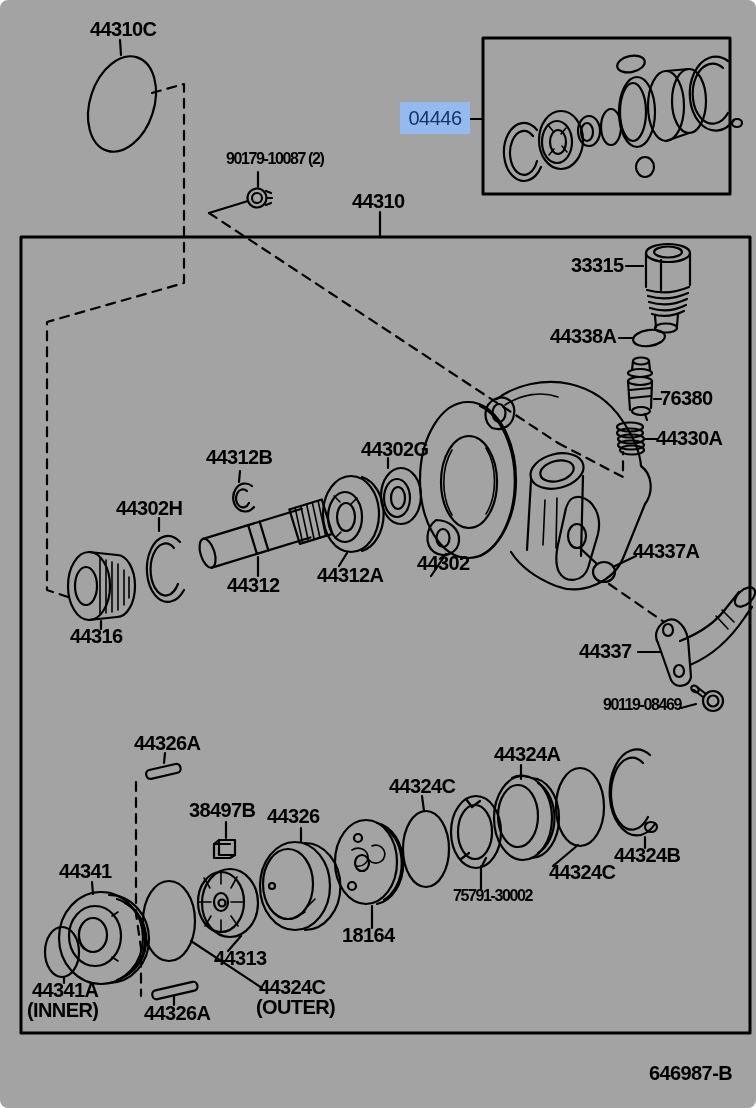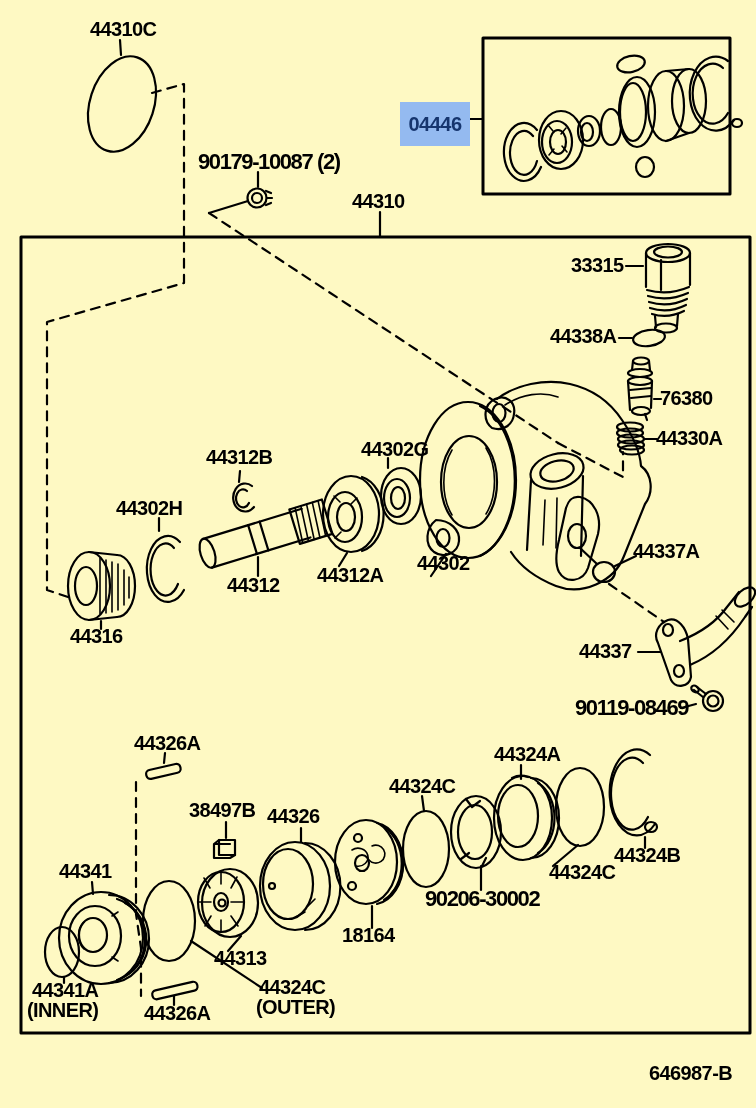--- a/index.html
+++ b/index.html
@@ -1,35 +1,36 @@
 <!DOCTYPE html>
 <html><head>
 <meta charset="utf-8">
 <style>
   html,body{margin:0;padding:0;background:#ffffff;}
   .stage{
-    position:relative;width:756px;height:1108px;background:#fef9c3;overflow:hidden;
+    position:relative;width:756px;height:1108px;background:#a3a3a3;overflow:hidden;
     font-family:"Liberation Sans","DejaVu Sans",sans-serif;
+    border-radius:8px;
   }
   svg.art{position:absolute;left:0;top:0;}
   svg.art path,svg.art ellipse,svg.art circle,svg.art line,svg.art polyline,svg.art rect{
     fill:none;stroke:#000;stroke-width:2.2;stroke-linecap:round;stroke-linejoin:round;
   }
   svg.art .bx{stroke-width:3;}
   svg.art .dsh{stroke-dasharray:9 7;}
   svg.art .thin{stroke-width:1.6;}
   .lbl{
     position:absolute;font-size:20px;font-weight:bold;letter-spacing:-0.6px;
     color:#000;white-space:nowrap;line-height:1;
   }
-  .lbl.small{font-size:22px;letter-spacing:-1.4px;}
+  .lbl.small{font-size:16px;letter-spacing:-1.4px;margin-left:28px;}
   .kit{
-    position:absolute;left:400px;top:102px;width:70px;height:44px;
+    position:absolute;left:400px;top:102px;width:70px;height:32px;
     display:flex;align-items:center;justify-content:center;
-    font-size:20px;font-weight:bold;letter-spacing:-0.5px;line-height:1;
+    font-size:20px;font-weight:normal;letter-spacing:-0.5px;line-height:1;
   }
 </style>
 </head>
 <body>
 
 <div class="stage">
 
 <svg class="art" width="756" height="1108" viewBox="0 0 756 1108">
 
   <g>
@@ -343,21 +344,21 @@
 <div class="lbl" style="left:70px;top:626px">44316</div>
 <div class="lbl" style="left:579px;top:641px">44337</div>
 <div class="lbl small" style="left:575px;top:697px">90119-08469</div>
 <div class="lbl" style="left:134px;top:733px">44326A</div>
 <div class="lbl" style="left:189px;top:800px">38497B</div>
 <div class="lbl" style="left:267px;top:806px">44326</div>
 <div class="lbl" style="left:494px;top:744px">44324A</div>
 <div class="lbl" style="left:389px;top:776px">44324C</div>
 <div class="lbl" style="left:549px;top:862px">44324C</div>
 <div class="lbl" style="left:614px;top:845px">44324B</div>
-<div class="lbl small" style="left:425px;top:888px">90206-30002</div>
+<div class="lbl small" style="left:425px;top:888px">75791-30002</div>
 <div class="lbl" style="left:59px;top:861px">44341</div>
 <div class="lbl" style="left:342px;top:925px">18164</div>
 <div class="lbl" style="left:214px;top:948px">44313</div>
 <div class="lbl" style="left:32px;top:980px">44341A</div>
 <div class="lbl" style="left:27px;top:1000px">(INNER)</div>
 <div class="lbl" style="left:144px;top:1003px">44326A</div>
 <div class="lbl" style="left:259px;top:977px">44324C</div>
 <div class="lbl" style="left:256px;top:997px">(OUTER)</div>
 <div class="lbl" style="left:649px;top:1063px">646987-B</div>
 

